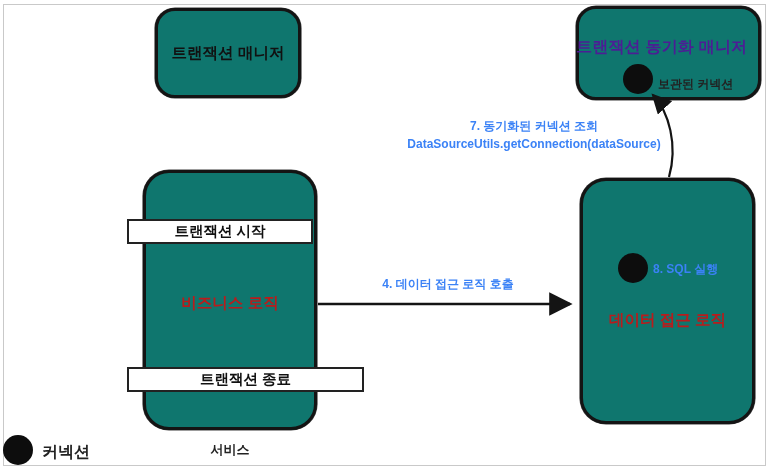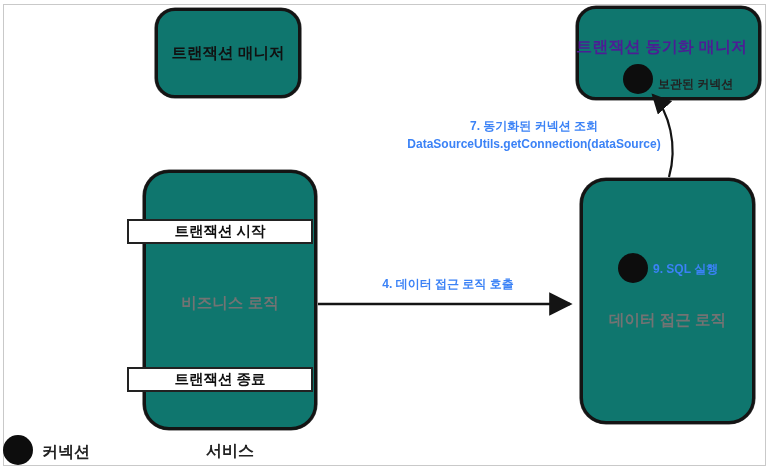--- a/index.html
+++ b/index.html
@@ -33,26 +33,26 @@
   }
   .small-label {
     position:absolute; font-weight:bold; font-size:12px; color:#222;
     white-space:nowrap; z-index:6;
   }
   .step-label {
     position:absolute; font-weight:bold; font-size:12px; color:#3b82f6;
     text-align:center; white-space:nowrap; z-index:4;
   }
   .bottom-label {
-    position:absolute; text-align:center; font-weight:bold; font-size:16px;
+    position:absolute; text-align:center; font-weight:bold; font-size:13px;
     color:#222;
   }
   .inner-text {
     position:absolute; text-align:center; font-weight:bold; font-size:15.5px;
-    color:#737373; z-index:4;
+    color:#b91c1c; z-index:4;
   }
   svg.arrows { position:absolute; left:0; top:0; z-index:3; pointer-events:none; }
 </style>
 </head>
 <body>
 
 <div id="canvas">
 
   <div class="frame"></div>
 
@@ -61,26 +61,26 @@
   </div>
 
   <div class="sketch-box" style="left:576px; top:6px; width:185px; height:94px; border-radius:20px;"></div>
   <div class="box-title" style="left:576px; width:185px; top:37px;">트랜잭션 동기화 매니저</div>
   <div class="conn-circle" style="left:623px; top:64px;"></div>
   <div class="small-label" style="left:658px; top:76px;">보관된 커넥션</div>
 
   <div class="sketch-box" style="left:143px; top:170px; width:174px; height:260px; border-radius:26px;"></div>
   <div class="bar" style="left:127px; top:207px; width:186px; height:25px;margin-top:12px;">트랜잭션 시작</div>
   <div class="inner-text" style="left:143px; width:174px; top:293px;">비즈니스 로직</div>
-  <div class="bar" style="left:127px; top:367px; width:186px; height:25px;">트랜잭션 종료</div>
+  <div class="bar" style="left:127px; top:367px; width:237px; height:25px;">트랜잭션 종료</div>
   <div class="bottom-label" style="left:143px; width:174px; top:441px;">서비스</div>
 
   <div class="sketch-box" style="left:580px; top:178px; width:175px; height:246px; border-radius:26px;"></div>
   <div class="conn-circle" style="left:618px; top:253px;"></div>
-  <div class="step-label" style="left:653px; top:261px;">9. SQL 실행</div>
+  <div class="step-label" style="left:653px; top:261px;">8. SQL 실행</div>
   <div class="inner-text" style="left:580px; width:175px; top:310px;">데이터 접근 로직</div>
 
   <div class="step-label" style="left:348px; width:200px; top:276px;">4. 데이터 접근 로직 호출</div>
   <div class="step-label" style="left:383px; width:302px; top:117px; line-height:18px;">
     <div>7. 동기화된 커넥션 조회</div>
     <div>DataSourceUtils.getConnection(dataSource)</div>
   </div>
 
   <div class="conn-circle" style="left:3px; top:435px;"></div>
   <div class="small-label" style="left:42px; top:442px; font-size:16px;">커넥션</div>

